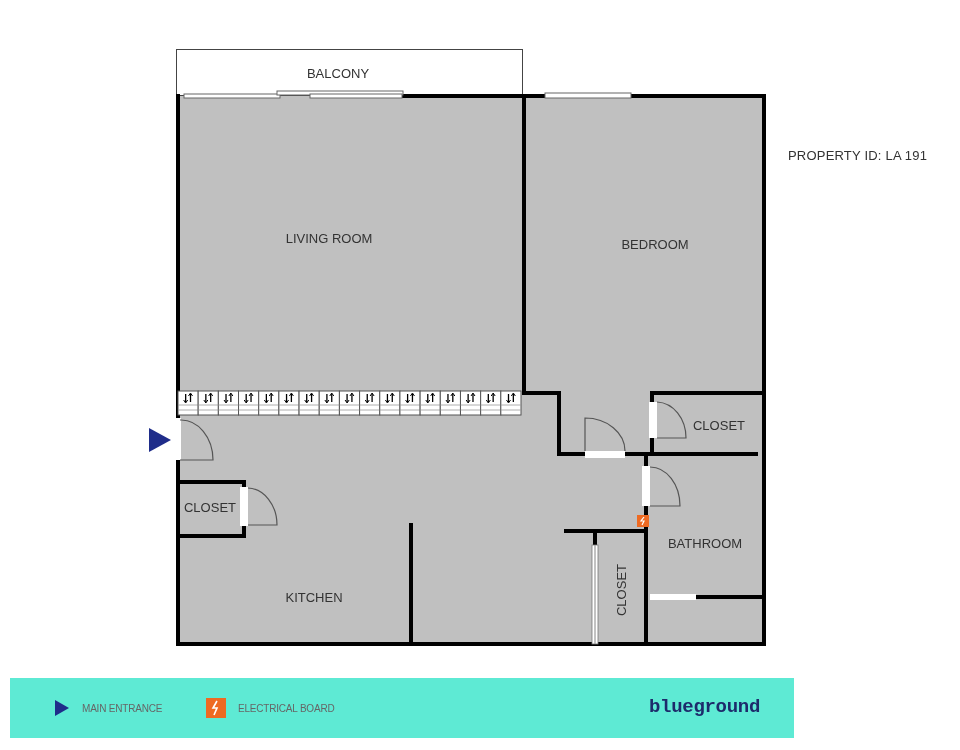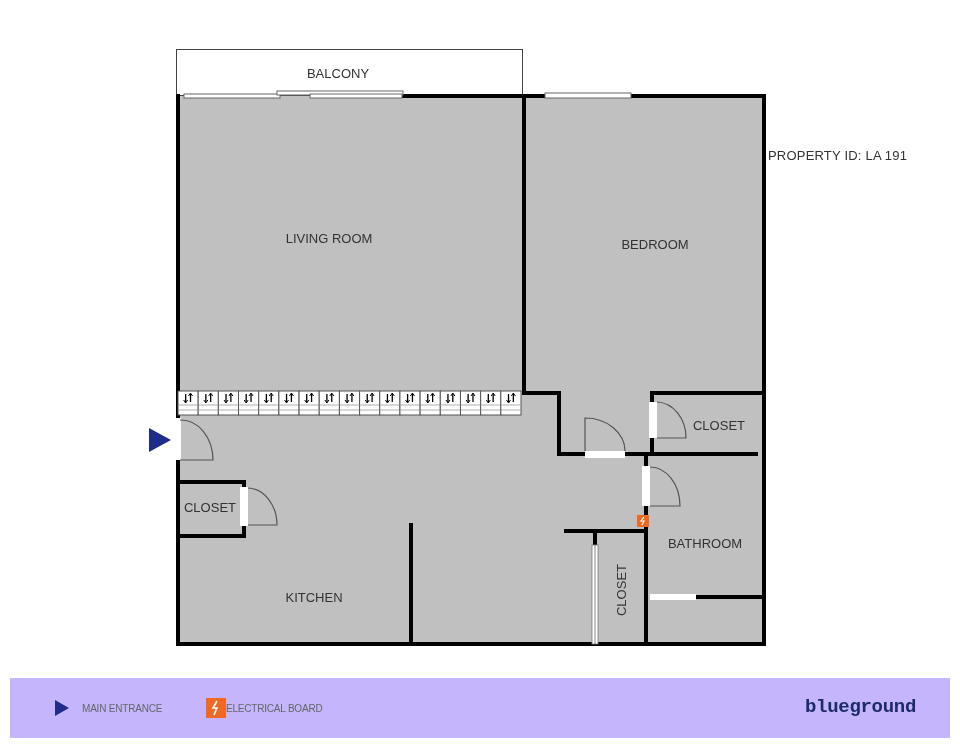--- a/index.html
+++ b/index.html
@@ -1,20 +1,20 @@
 <!DOCTYPE html>
 <html><head>
 <meta charset="utf-8">
 <style>
   html, body { margin: 0; padding: 0; background: #ffffff; }
   body { width: 960px; height: 750px; position: relative; overflow: hidden; font-family: "Liberation Sans", sans-serif; }
   #plan { position: absolute; left: 0; top: 0; width: 960px; height: 670px; }
   .room-label { font-family: "Liberation Sans", sans-serif; font-size: 13px; fill: #333333; }
-  .prop-id { position: absolute; left: 768px; top: 148px; font-size: 13px; color: #333333; letter-spacing: 0.2px; }
-  .legend { position: absolute; left: 10px; top: 678px; width: 940px; height: 60px; background: #c4b5fd; }
+  .prop-id { position: absolute; left: 788px; top: 148px; font-size: 13px; color: #333333; letter-spacing: 0.2px; }
+  .legend { position: absolute; left: 10px; top: 678px; width: 784px; height: 60px; background: #5eead4; }
   .legend-item { position: absolute; top: 0; height: 60px; display: flex; align-items: center; }
   .legend-text { font-size: 10px; color: #666666; letter-spacing: -0.2px; }
   .brand { position: absolute; right: 34px; top: 18px; font-size: 19px; font-weight: bold; color: #1d2b6b; letter-spacing: -0.3px; font-family: Liberation Mono, monospace; }
 </style>
 </head>
 <body>
 
 <svg id="plan" viewBox="0 0 960 670" xmlns="http://www.w3.org/2000/svg">
 
   <rect x="176.5" y="49.5" width="346" height="46" fill="#ffffff" stroke="#444" stroke-width="1"></rect>
@@ -262,16 +262,16 @@
     <svg width="16" height="18">
         <polygon points="1,1 1,17 15,9" fill="#1f2d8a"></polygon>
       </svg>
     <span class="legend-text" style="margin-left:12px;">MAIN ENTRANCE</span>
   </div>
   <div class="legend-item" style="left:196px;">
     <svg width="20" height="20">
         <rect x="0" y="0" width="20" height="20" fill="#ee6a22"></rect>
         <path d="M11 3 L7 10 L11 10 L8 17" stroke="#fff" stroke-width="1.6" fill="none"></path>
       </svg>
-    <span class="legend-text" style="margin-left:0;">ELECTRICAL BOARD</span>
+    <span class="legend-text" style="margin-left:12px;">ELECTRICAL BOARD</span>
   </div>
   <div class="brand">blueground</div>
 </div>
 
 </body></html>

